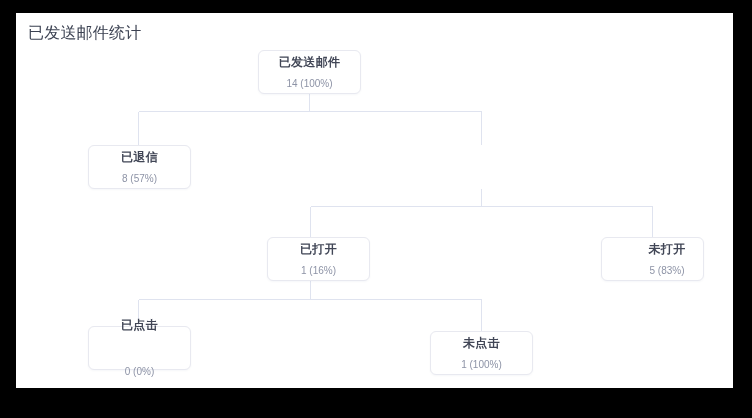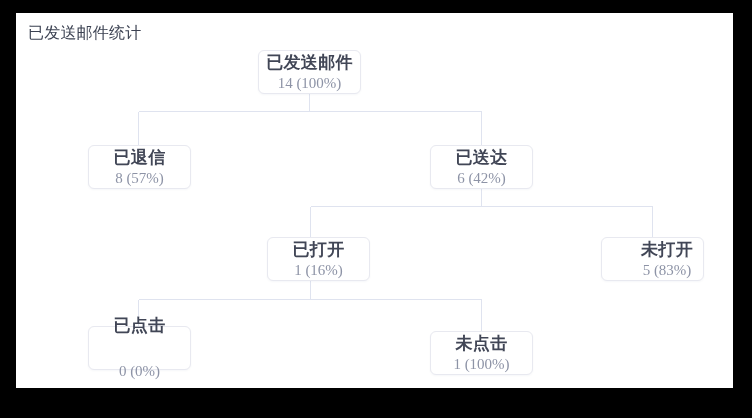--- a/index.html
+++ b/index.html
@@ -71,35 +71,34 @@
     border-radius: 6px;
     box-shadow: 0 1px 2px rgba(80, 90, 130, 0.05);
     display: flex;
     flex-direction: column;
     align-items: center;
     justify-content: center;
     z-index: 2;
   }
 
   .node-label {
-    font-size: 17px;
+    font-size: 12px;
     line-height: 15px;
     font-weight: 700;
     color: #414656;
     letter-spacing: 0.3px;
     white-space: nowrap;
   }
 
   .node-value {
     margin-top: 7px;
-    font-size: 15px;
+    font-size: 10px;
     line-height: 13px;
     color: #8d93a6;
     white-space: nowrap;
-    font-family: Liberation Serif, serif;
   }
 
   
   #node-sent      { left: 258px; top: 50px;  }
   #node-bounced   { left: 88px;  top: 145px; }
   #node-delivered { left: 430px; top: 145px; }
   #node-opened    { left: 267px; top: 237px; }
   #node-unopened  { left: 601px; top: 237px; padding-left: 29px; }
   #node-clicked   { left: 88px;  top: 326px; gap: 25px; }
   #node-unclicked { left: 430px; top: 331px; text-align: center; }
@@ -138,24 +137,20 @@
     <div class="node" id="node-sent">
       <div class="node-label">已发送邮件</div>
       <div class="node-value">14 (100%)</div>
     </div>
 
     <div class="node" id="node-bounced">
       <div class="node-label">已退信</div>
       <div class="node-value">8 (57%)</div>
     </div>
 
-    <div class="node" id="node-delivered">
-      <div class="node-label">已送达</div>
-      <div class="node-value">6 (42%)</div>
-    </div>
 
     <div class="node" id="node-opened">
       <div class="node-label">已打开</div>
       <div class="node-value">1 (16%)</div>
     </div>
 
     <div class="node" id="node-unopened">
       <div class="node-label">未打开</div>
       <div class="node-value">5 (83%)</div>
     </div>

